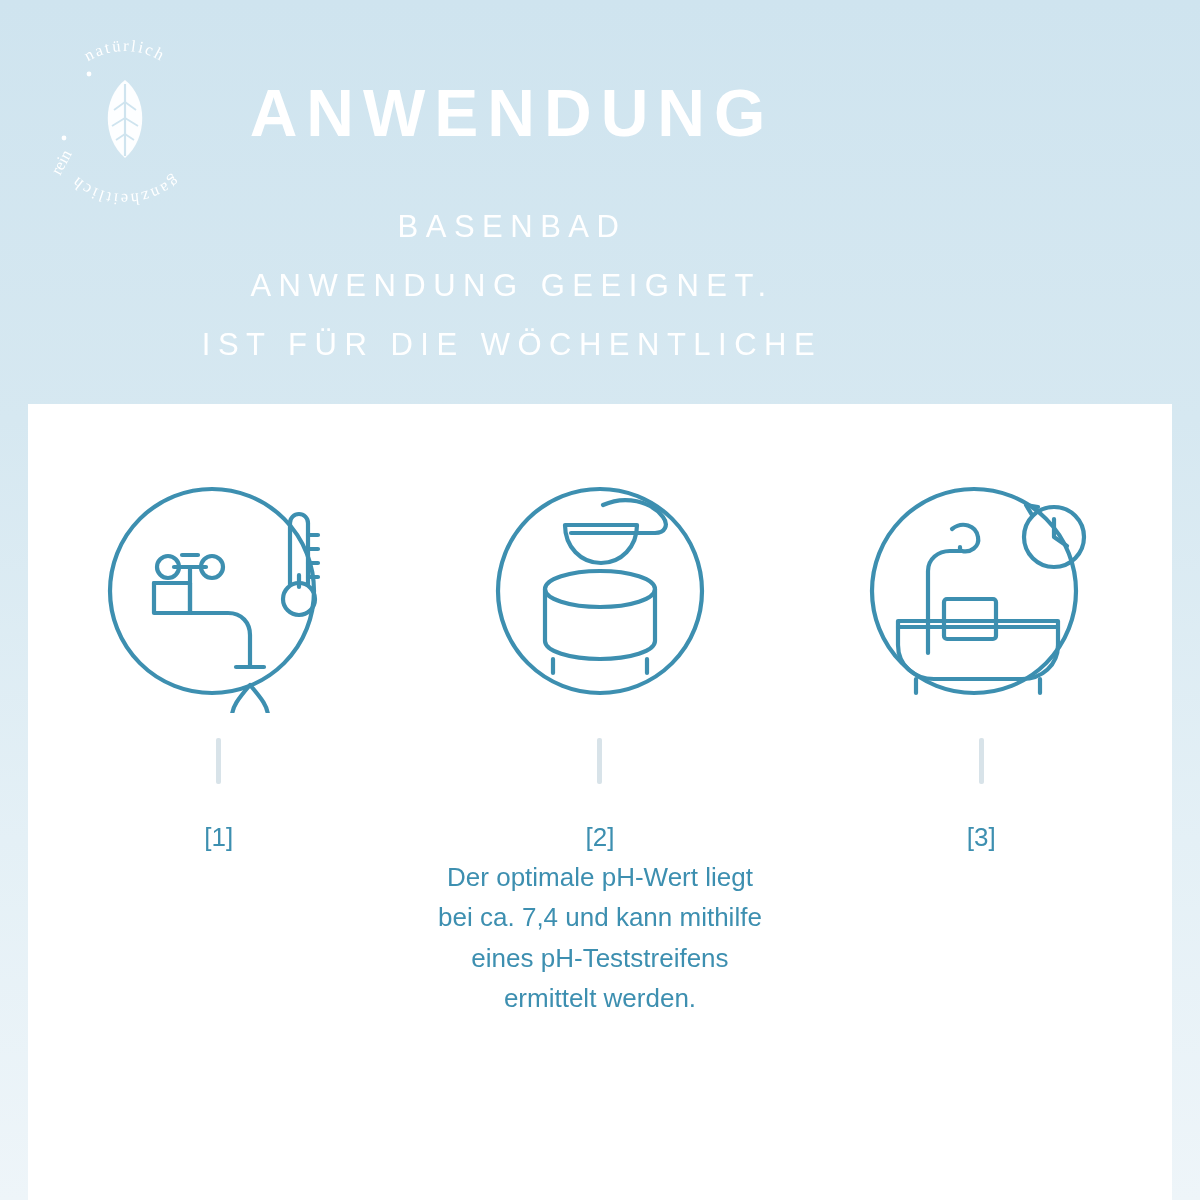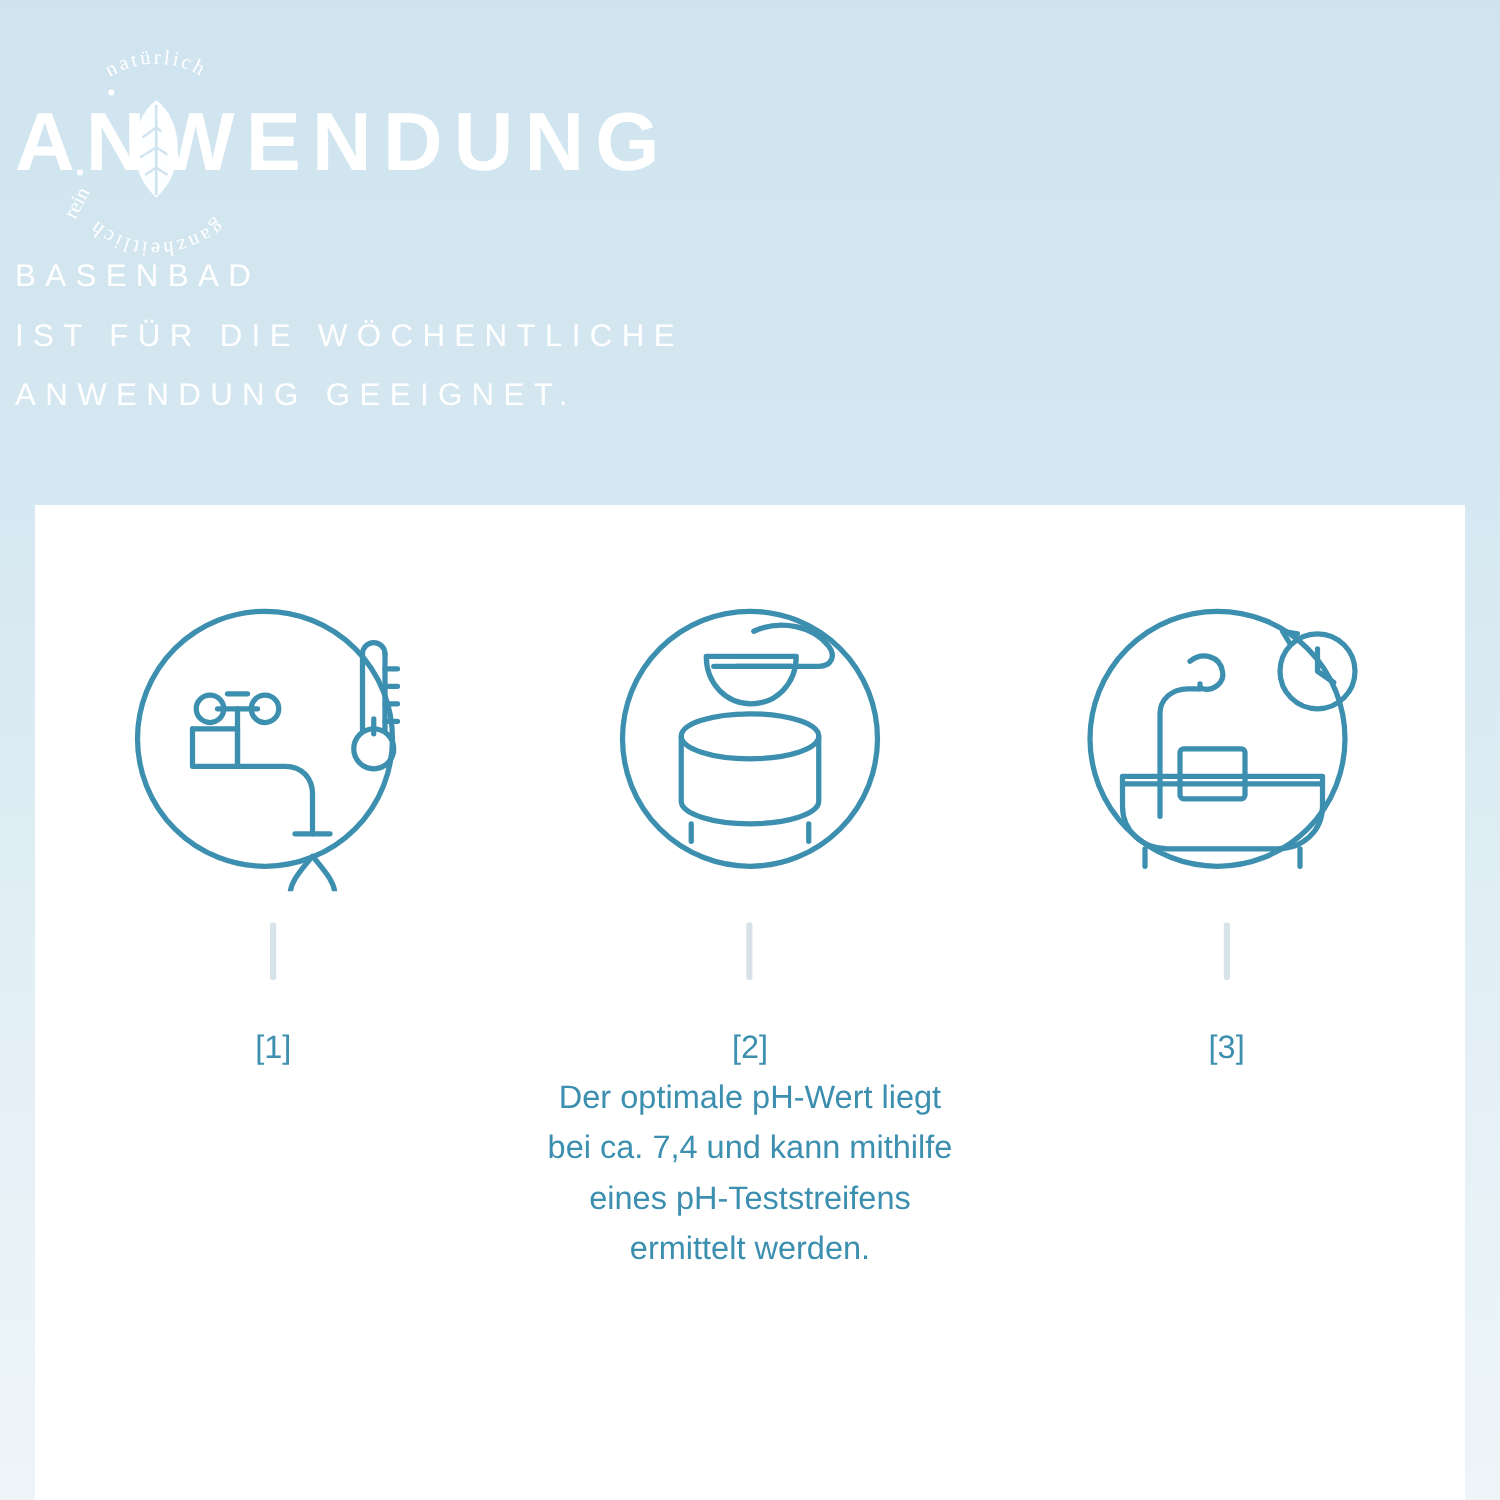--- a/index.html
+++ b/index.html
@@ -24,34 +24,34 @@
     height: 190px;
   }
   .seal svg { display: block; }
 
   
   .header {
     position: absolute;
     top: 80px;
     left: 0;
     width: 1024px;
-    margin-left: 12px;
+    text-align: center;
   }
   .title {
     font-size: 66px;
     font-weight: bold;
     letter-spacing: 9px;
     color: #ffffff;
     line-height: 1;
     margin: 0;
   }
   .subtitle {
     margin-top: 52px;
     color: #ffffff;
-    font-size: 25px;
+    font-size: 31px;
     letter-spacing: 7.5px;
     line-height: 1.9;
   }
   .subtitle div { white-space: nowrap; }
 
   
   .card {
     position: absolute;
     left: 28px;
     top: 404px;
@@ -128,22 +128,22 @@
     <text x="30" y="150" fill="#ffffff" font-family="Liberation Serif, serif" font-size="16.5" transform="rotate(-62 30 150)">rein</text>
     <circle cx="59" cy="48" r="2.4" fill="#ffffff"></circle>
     <circle cx="34" cy="112" r="2.4" fill="#ffffff"></circle>
   </svg>
 </div>
 
 <div class="header">
   <h1 class="title">ANWENDUNG</h1>
   <div class="subtitle">
     <div>BASENBAD</div>
+    <div>ANWENDUNG GEEIGNET.</div>
     <div>IST FÜR DIE WÖCHENTLICHE</div>
-    <div>ANWENDUNG GEEIGNET.</div>
   </div>
 </div>
 
 <div class="card">
   <div class="columns">
 
     <div class="col">
       <div class="icon-wrap">
         <svg width="250" height="250" viewBox="0 0 250 250" fill="none" stroke="#3d8fb0" stroke-width="4.2" stroke-linecap="round" stroke-linejoin="round">
           <circle cx="118" cy="128" r="102"></circle>

